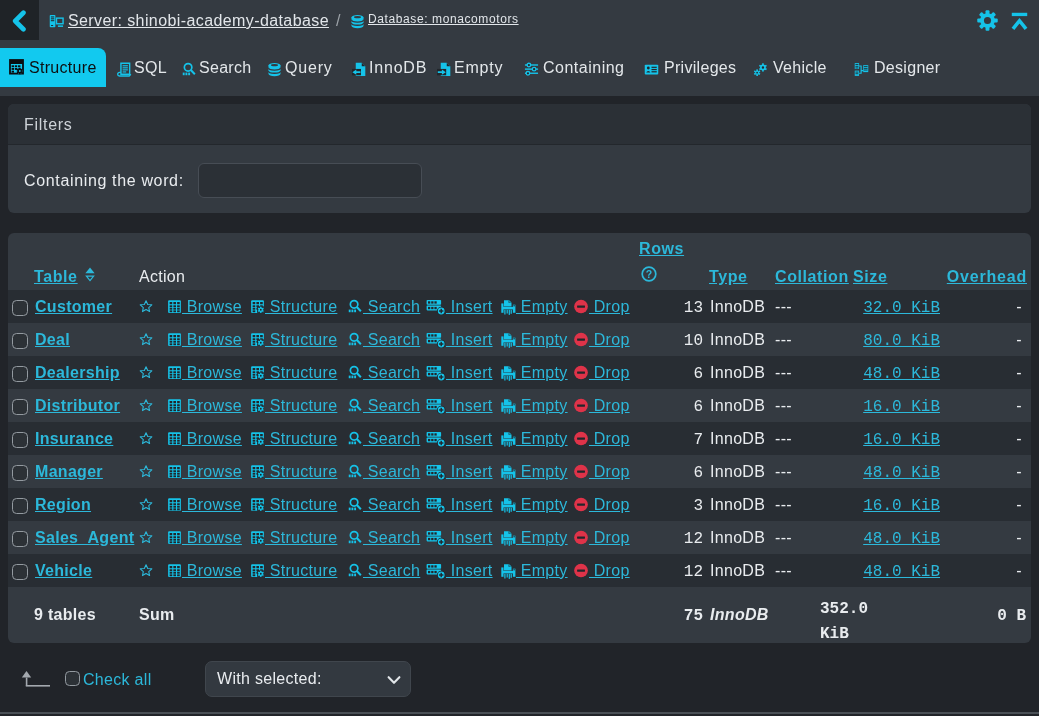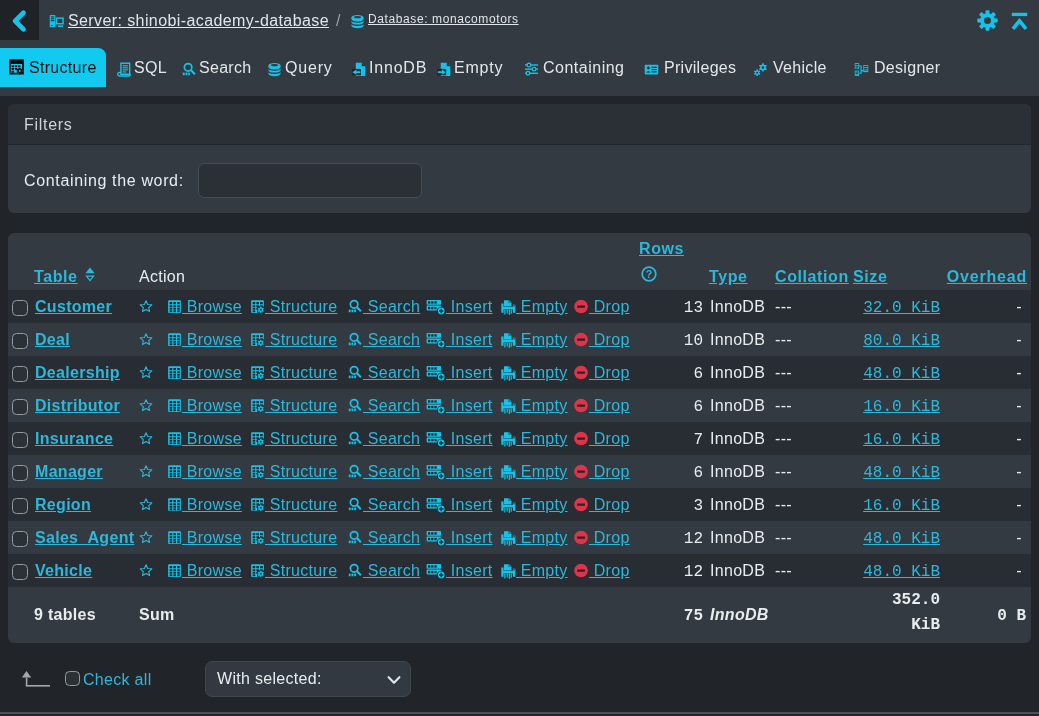--- a/index.html
+++ b/index.html
@@ -951,21 +951,21 @@
       </svg>&nbsp;Drop</a></div>
 <div style="position:absolute;left:640px;top:554px;height:33px;line-height:33px;width:63px;text-align:right;color:#e9ecef"><span class="mono">12</span></div>
 <div style="position:absolute;left:710px;top:554px;height:33px;line-height:33px;color:#e9ecef">InnoDB</div>
 <div style="position:absolute;left:775px;top:554px;height:33px;line-height:33px;color:#e9ecef">---</div>
 <div style="position:absolute;left:820px;top:554px;height:33px;line-height:33px;width:120px;text-align:right"><a class="mono">48.0 KiB</a></div>
 <div style="position:absolute;left:960px;top:554px;height:33px;line-height:33px;width:62px;text-align:right;color:#e9ecef">-</div>
 <div style="position:absolute;left:34px;top:587px;height:56px;line-height:56px;font-weight:bold;color:#e9ecef">9 tables</div>
 <div style="position:absolute;left:139px;top:587px;height:56px;line-height:56px;font-weight:bold;color:#e9ecef">Sum</div>
 <div style="position:absolute;left:640px;top:587px;height:56px;line-height:56px;width:63px;text-align:right;color:#e9ecef;font-weight:bold"><span class="mono" style="font-weight:bold">75</span></div>
 <div style="position:absolute;left:710px;top:587px;height:56px;line-height:56px;color:#e9ecef;font-weight:bold;font-style:italic">InnoDB</div>
-<div style="position:absolute;left:820px;top:587px;width:120px;text-align:right;color:#e9ecef;font-weight:bold;line-height:24px;padding-top:0"><span class="mono" style="font-weight:bold">352.0<br>KiB</span></div>
+<div style="position:absolute;left:820px;top:587px;width:120px;text-align:left;color:#e9ecef;font-weight:bold;line-height:24px;padding-top:9px"><span class="mono" style="font-weight:bold">352.0<br>KiB</span></div>
 <div style="position:absolute;left:960px;top:587px;height:56px;line-height:56px;width:66px;text-align:right;color:#e9ecef;font-weight:bold"><span class="mono" style="font-weight:bold">0 B</span></div>
 <div style="position:absolute;left:20px;top:668px"><svg width="32" height="22" viewBox="0 0 32 22">
       <polygon points="6.5,3 11.2,9.6 1.8,9.6" fill="#a3a8ae"></polygon>
       <rect x="5.8" y="9.6" width="1.6" height="8.2" fill="#a3a8ae"></rect>
       <rect x="5.8" y="17" width="24.2" height="1.6" fill="#a3a8ae"></rect>
     </svg></div>
 <div class="cb" style="left:64.5px;top:670.5px;width:15px;height:15px"></div>
 <div style="position:absolute;left:83px;top:672px;height:16px;line-height:16px;color:#2cb8da">Check all</div>
 <div style="position:absolute;left:205px;top:661px;width:206px;height:36px;background:#333940;border:1px solid #40464d;border-radius:7px"></div>
 <div style="position:absolute;left:217px;top:661px;height:36px;line-height:36px;color:#e9ecef">With selected:</div>

